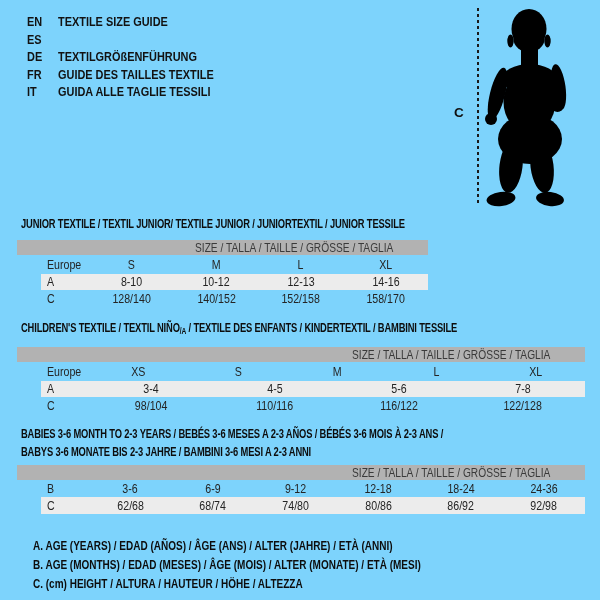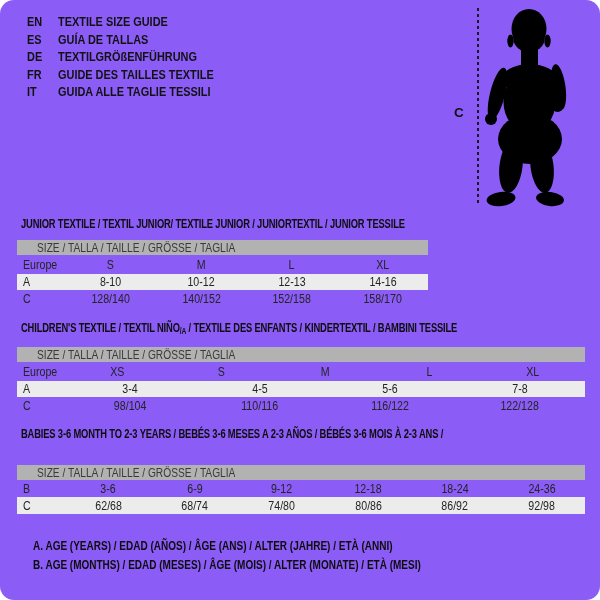--- a/index.html
+++ b/index.html
@@ -1,17 +1,17 @@
 <!DOCTYPE html>
 <html><head>
 <meta charset="utf-8">
 <style>
   html,body { margin:0; padding:0; background:#ffffff; }
   body { width:600px; height:600px; font-family:"Liberation Sans", sans-serif; color:#111; }
-  .page { position:relative; width:600px; height:600px; overflow:hidden; background:#8b5cf6;border-radius:14px; }
+  .page { position:relative; width:600px; height:600px; overflow:hidden; background:#7dd3fc; }
 
   .cond { display:inline-block; white-space:nowrap; transform-origin:0 50%; }
 
   
   .lang { position:absolute; left:27px; top:13px; }
   .lang-row { display:flex; height:17.5px; align-items:center; font-weight:bold; font-size:13px; color:#121212; }
   .lang-code { width:31px; }
   .lang-row .cond { transform:scaleX(0.84); }
 
   
@@ -26,23 +26,23 @@
   .title .subsc { font-size:8.5px; vertical-align:-2px; }
   .t1 { top:216px;text-align:center; }
   .t2 { top:320px; }
   .t3 { top:426px; }
 
   
   .tbl { position:absolute; left:17px; }
   .tbl-1 { top:240px; width:411px; }
   .tbl-2 { top:347px; width:568px; }
   .tbl-3 { top:465px; width:568px; }
-  .tbl-bar { height:15px; background:#b2b2b2; display:flex; align-items:center; padding-left:20px; font-size:12px; color:#3a3a3a; }
+  .tbl-bar { height:15px; background:#b2b2b2; display:flex; align-items:center; padding-left:20px; font-size:12px; color:#3a3a3a;justify-content:flex-end; }
   .tbl-bar .cond { transform:scaleX(0.85); }
-  .tbl-row { display:flex; align-items:center; height:17px; font-size:12.5px; color:#242424; }
+  .tbl-row { display:flex; align-items:center; height:17px; font-size:12.5px; color:#242424;margin-left:24px; }
   .row-euro { height:19px; }
   .row-a { height:16px; }
   .row-c1 { height:18px; }
   .alt { background:#ececec; }
   .cell-label { width:48px; padding-left:6px; box-sizing:border-box; }
   .cell-label .cond { transform:scaleX(0.85); }
   .cell { flex:1; text-align:center; }
   .cell .cond { transform-origin:50% 50%; transform:scaleX(0.85); }
 
   
@@ -55,21 +55,20 @@
 
 <div class="page">
 
   <div class="lang">
     <div class="lang-row">
       <span class="lang-code"><span class="cond">EN</span></span>
       <span class="lang-label"><span class="cond">TEXTILE SIZE GUIDE</span></span>
     </div>
     <div class="lang-row">
       <span class="lang-code"><span class="cond">ES</span></span>
-      <span class="lang-label"><span class="cond">GUÍA DE TALLAS</span></span>
     </div>
     <div class="lang-row">
       <span class="lang-code"><span class="cond">DE</span></span>
       <span class="lang-label"><span class="cond">TEXTILGRÖßENFÜHRUNG</span></span>
     </div>
     <div class="lang-row">
       <span class="lang-code"><span class="cond">FR</span></span>
       <span class="lang-label"><span class="cond">GUIDE DES TAILLES TEXTILE</span></span>
     </div>
     <div class="lang-row">
@@ -155,20 +154,21 @@
       <span class="cell-label"><span class="cond">C</span></span>
       <span class="cell"><span class="cond">98/104</span></span>
       <span class="cell"><span class="cond">110/116</span></span>
       <span class="cell"><span class="cond">116/122</span></span>
       <span class="cell"><span class="cond">122/128</span></span>
     </div>
   </div>
 
   <div class="title t3">
     <div><span class="cond">BABIES 3-6 MONTH TO 2-3 YEARS / BEBÉS 3-6 MESES A 2-3 AÑOS / BÉBÉS 3-6 MOIS À 2-3 ANS /</span></div>
+    <div><span class="cond">BABYS 3-6 MONATE BIS 2-3 JAHRE / BAMBINI 3-6 MESI A 2-3 ANNI</span></div>
   </div>
   <div class="tbl tbl-3">
     <div class="tbl-bar">
         <span class="cond">SIZE / TALLA / TAILLE / GRÖSSE / TAGLIA</span>
       </div>
     <div class="tbl-row">
       <span class="cell-label"><span class="cond">B</span></span>
       <span class="cell"><span class="cond">3-6</span></span>
       <span class="cell"><span class="cond">6-9</span></span>
       <span class="cell"><span class="cond">9-12</span></span>
@@ -187,15 +187,18 @@
     </div>
   </div>
 
   <div class="notes">
     <div class="note-row">
         <span class="cond">A. AGE (YEARS) / EDAD (AÑOS) / ÂGE (ANS) / ALTER (JAHRE) / ETÀ (ANNI)</span>
       </div>
     <div class="note-row">
         <span class="cond">B. AGE (MONTHS) / EDAD (MESES) / ÂGE (MOIS) / ALTER (MONATE) / ETÀ (MESI)</span>
       </div>
+    <div class="note-row">
+        <span class="cond">C. (cm) HEIGHT / ALTURA / HAUTEUR / HÖHE / ALTEZZA</span>
+      </div>
   </div>
 
 </div>
 
 </body></html>

